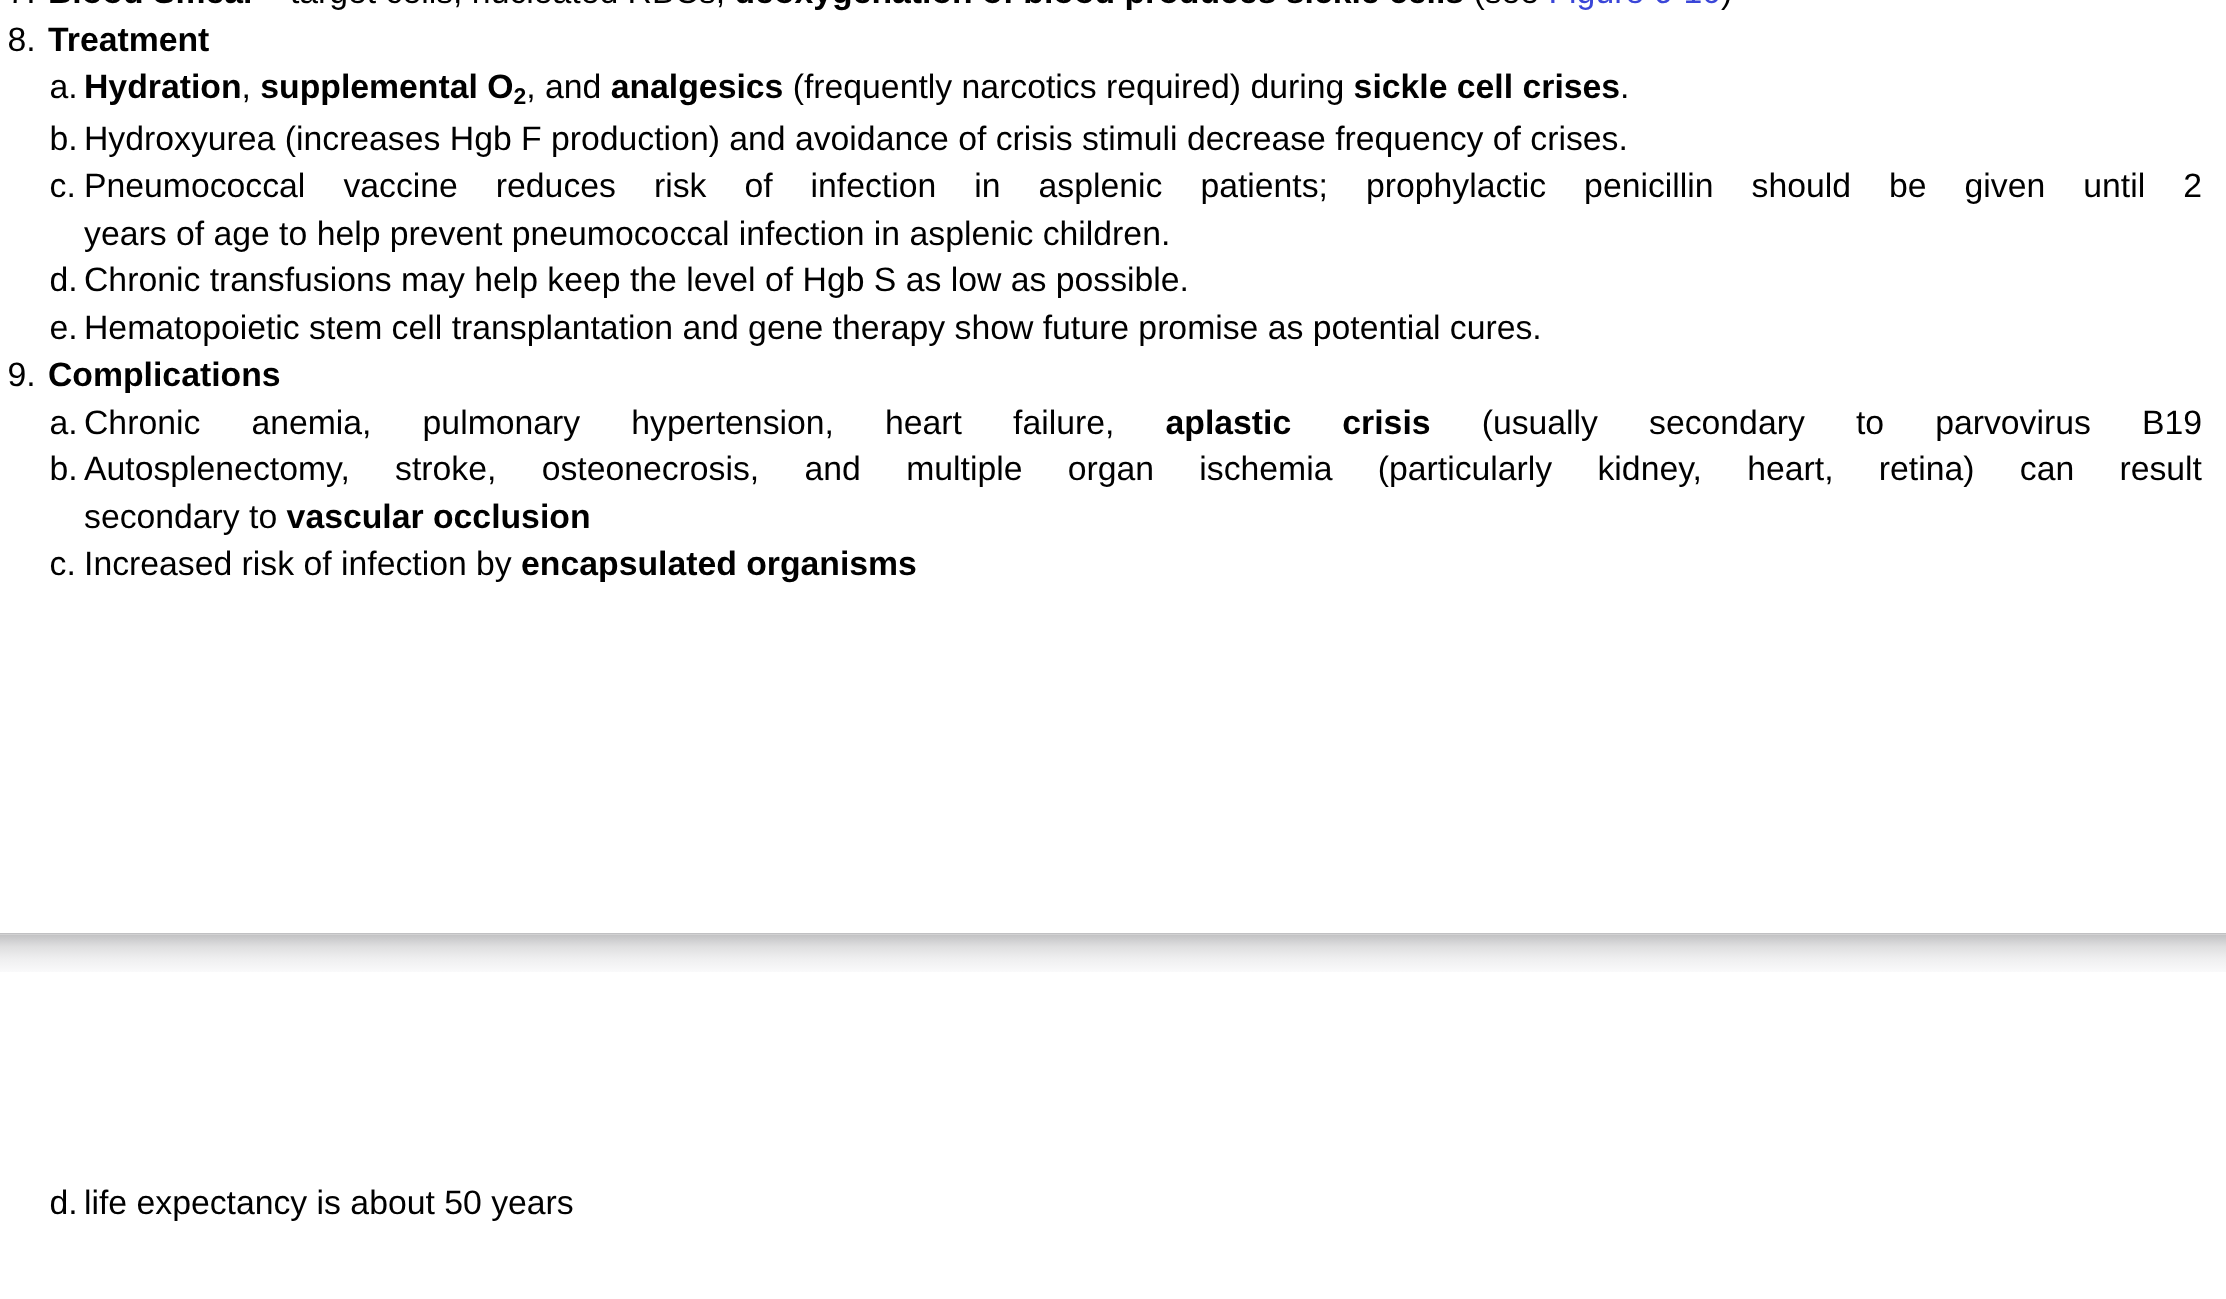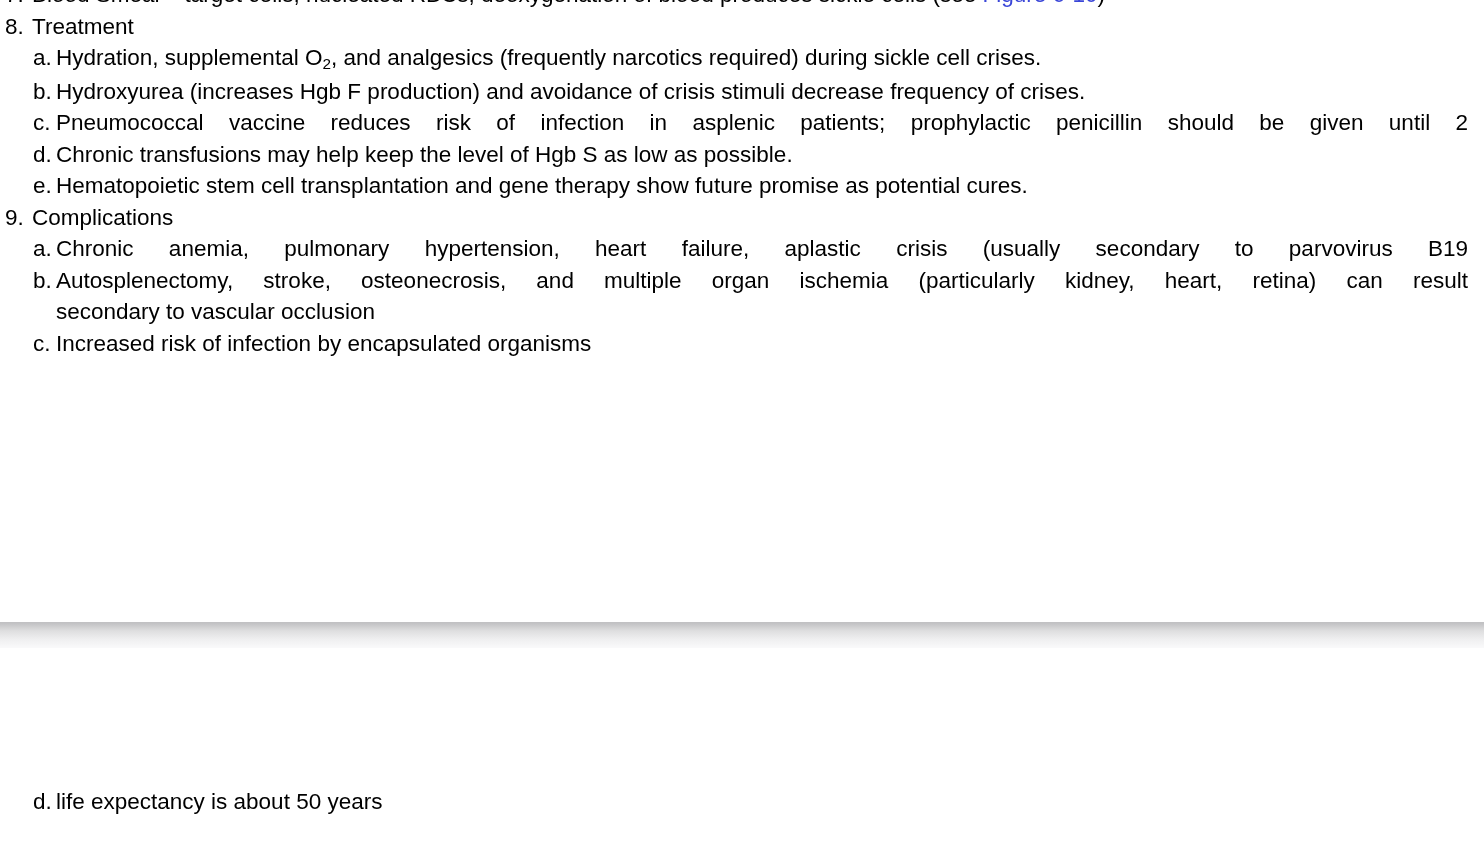--- a/index.html
+++ b/index.html
@@ -40,21 +40,21 @@
   }
   .lvl1 > .marker { left: 5px; }
   .lvl1 > .text { margin-left: 32px; }
   .lvl2 > .marker { left: 33px; }
   .lvl2 > .text { margin-left: 56px; }
   .jline {
     text-align: justify;
     text-align-last: justify;
   }
   .nline { text-align: left; }
-  .b { font-weight: 400; }
+  .b { font-weight: 700; }
   .subscr {
     font-size: 0.68em;
     position: relative;
     top: 0.24em;
   }
   a.figlink {
     color: var(--link-color, #3a46d8);
     text-decoration: none;
     cursor: pointer;
   }
@@ -98,20 +98,21 @@
       <div class="item lvl2">
         <span class="marker">b.</span>
         <div class="text">
           <div class="nline"><span>Hydroxyurea (increases Hgb F production) and avoidance of crisis stimuli decrease frequency of crises.</span></div>
         </div>
       </div>
       <div class="item lvl2">
         <span class="marker">c.</span>
         <div class="text">
           <div class="jline"><span>Pneumococcal vaccine reduces risk of infection in asplenic patients; prophylactic penicillin should be given until 2</span></div>
+          <div class="nline"><span>years of age to help prevent pneumococcal infection in asplenic children.</span></div>
         </div>
       </div>
       <div class="item lvl2">
         <span class="marker">d.</span>
         <div class="text">
           <div class="nline"><span>Chronic transfusions may help keep the level of Hgb S as low as possible.</span></div>
         </div>
       </div>
       <div class="item lvl2">
         <span class="marker">e.</span>

